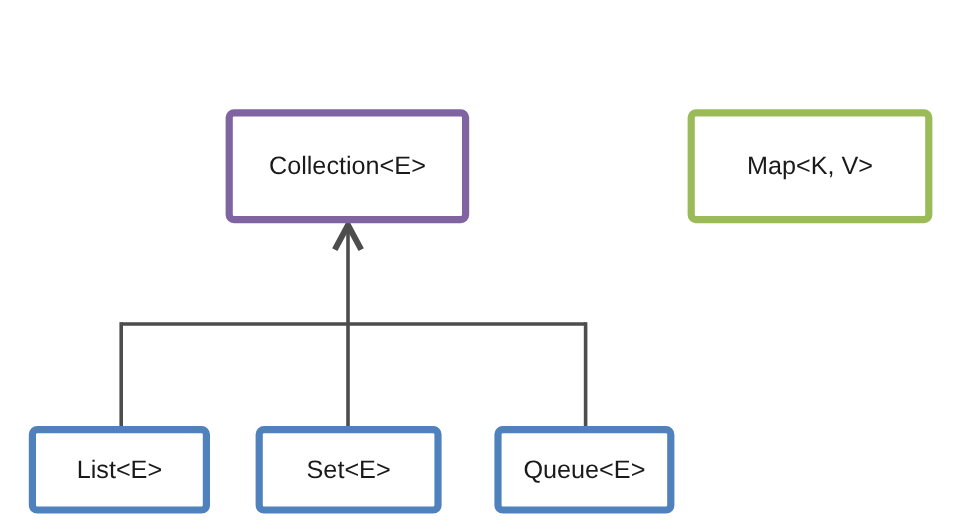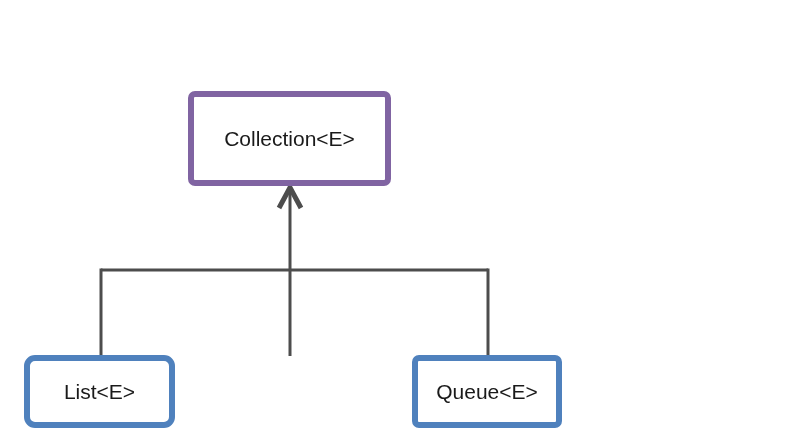--- a/index.html
+++ b/index.html
@@ -59,23 +59,29 @@
 
     <path d="M 290 320 V 153" fill="none" stroke-width="3" style="stroke: rgb(77, 77, 77);"></path>
 
     <path d="M 279 172 L 290 151.5 L 301 172" fill="none" stroke-width="5" stroke-linecap="butt" stroke-linejoin="miter" style="stroke: rgb(77, 77, 77);"></path>
   </svg>
 
   <div class="node node-collection" style="border-color: rgb(128, 100, 162);">
     <span>Collection&lt;E&gt;</span>
   </div>
 
+  <div class="node node-map" style="border-color: rgb(155, 187, 89);">
+    <span>Map&lt;K, V&gt;</span>
+  </div>
 
-  <div class="node node-list" style="border-color: rgb(79, 129, 189); border-radius: 11px;">
+  <div class="node node-list" style="border-color: rgb(79, 129, 189);">
     <span>List&lt;E&gt;</span>
   </div>
 
+  <div class="node node-set" style="border-color: rgb(79, 129, 189);">
+    <span>Set&lt;E&gt;</span>
+  </div>
 
   <div class="node node-queue" style="border-color: rgb(79, 129, 189);">
     <span>Queue&lt;E&gt;</span>
   </div>
 
 </div>
 
 </body></html>

